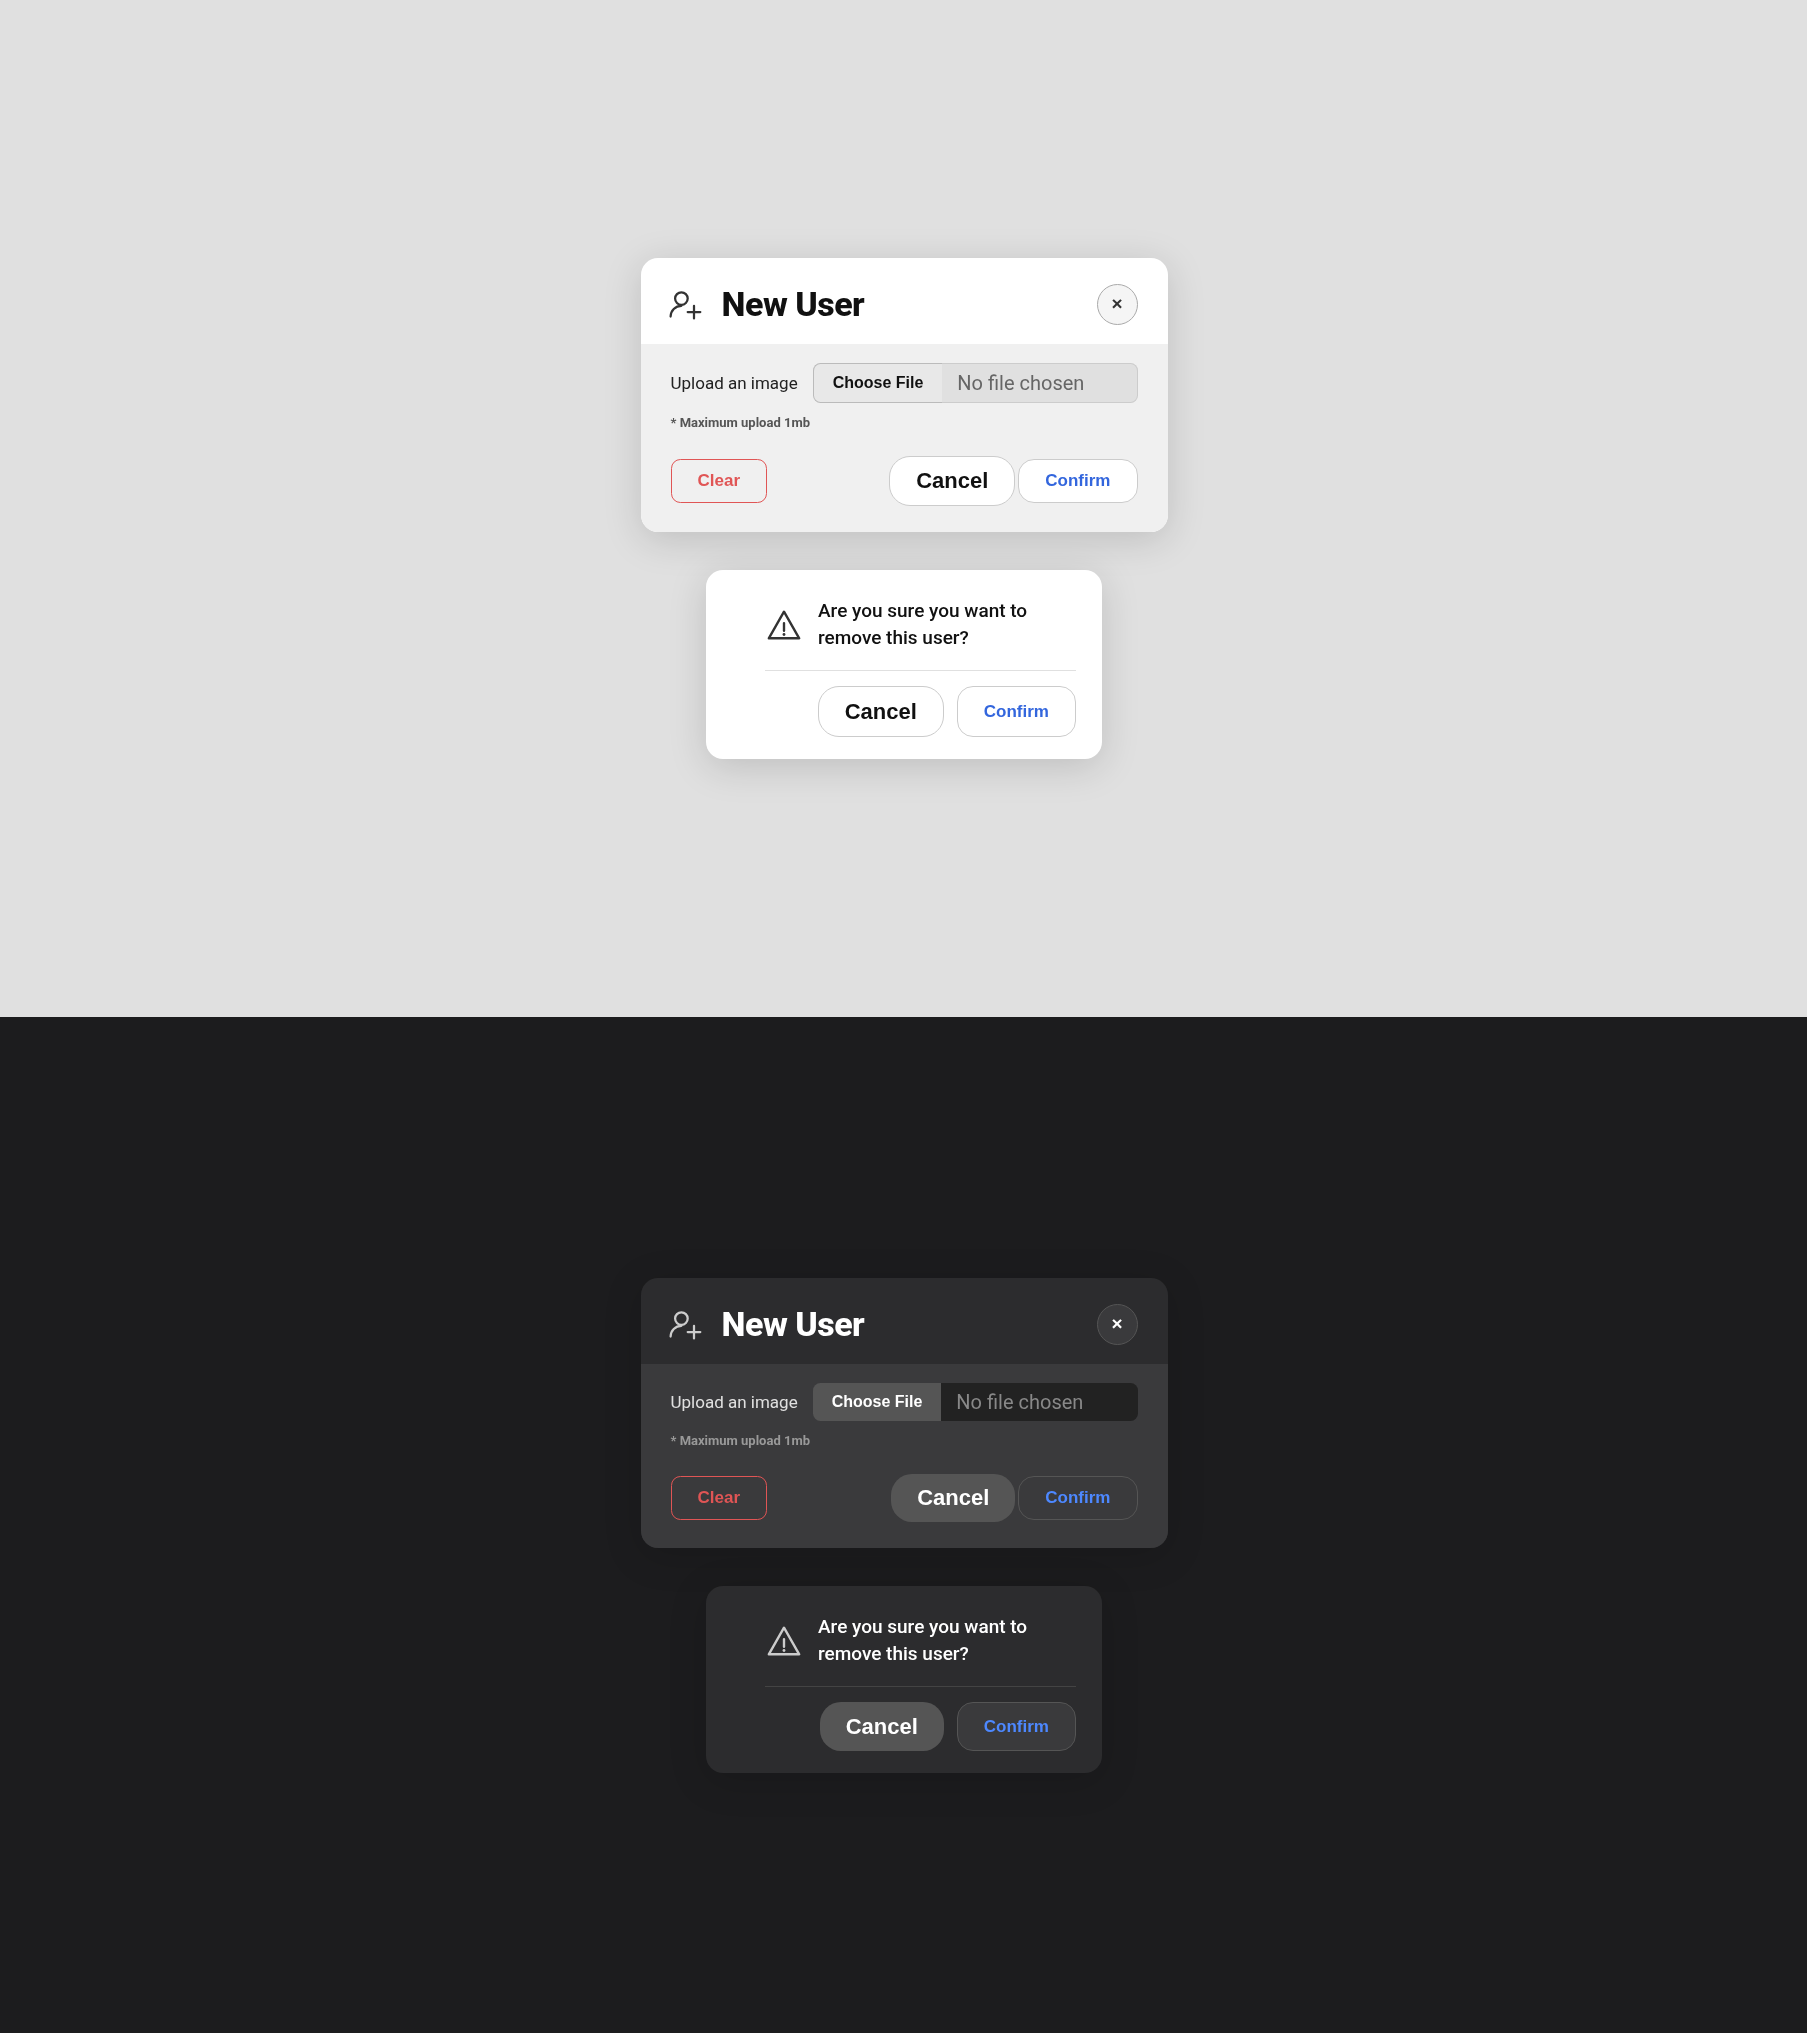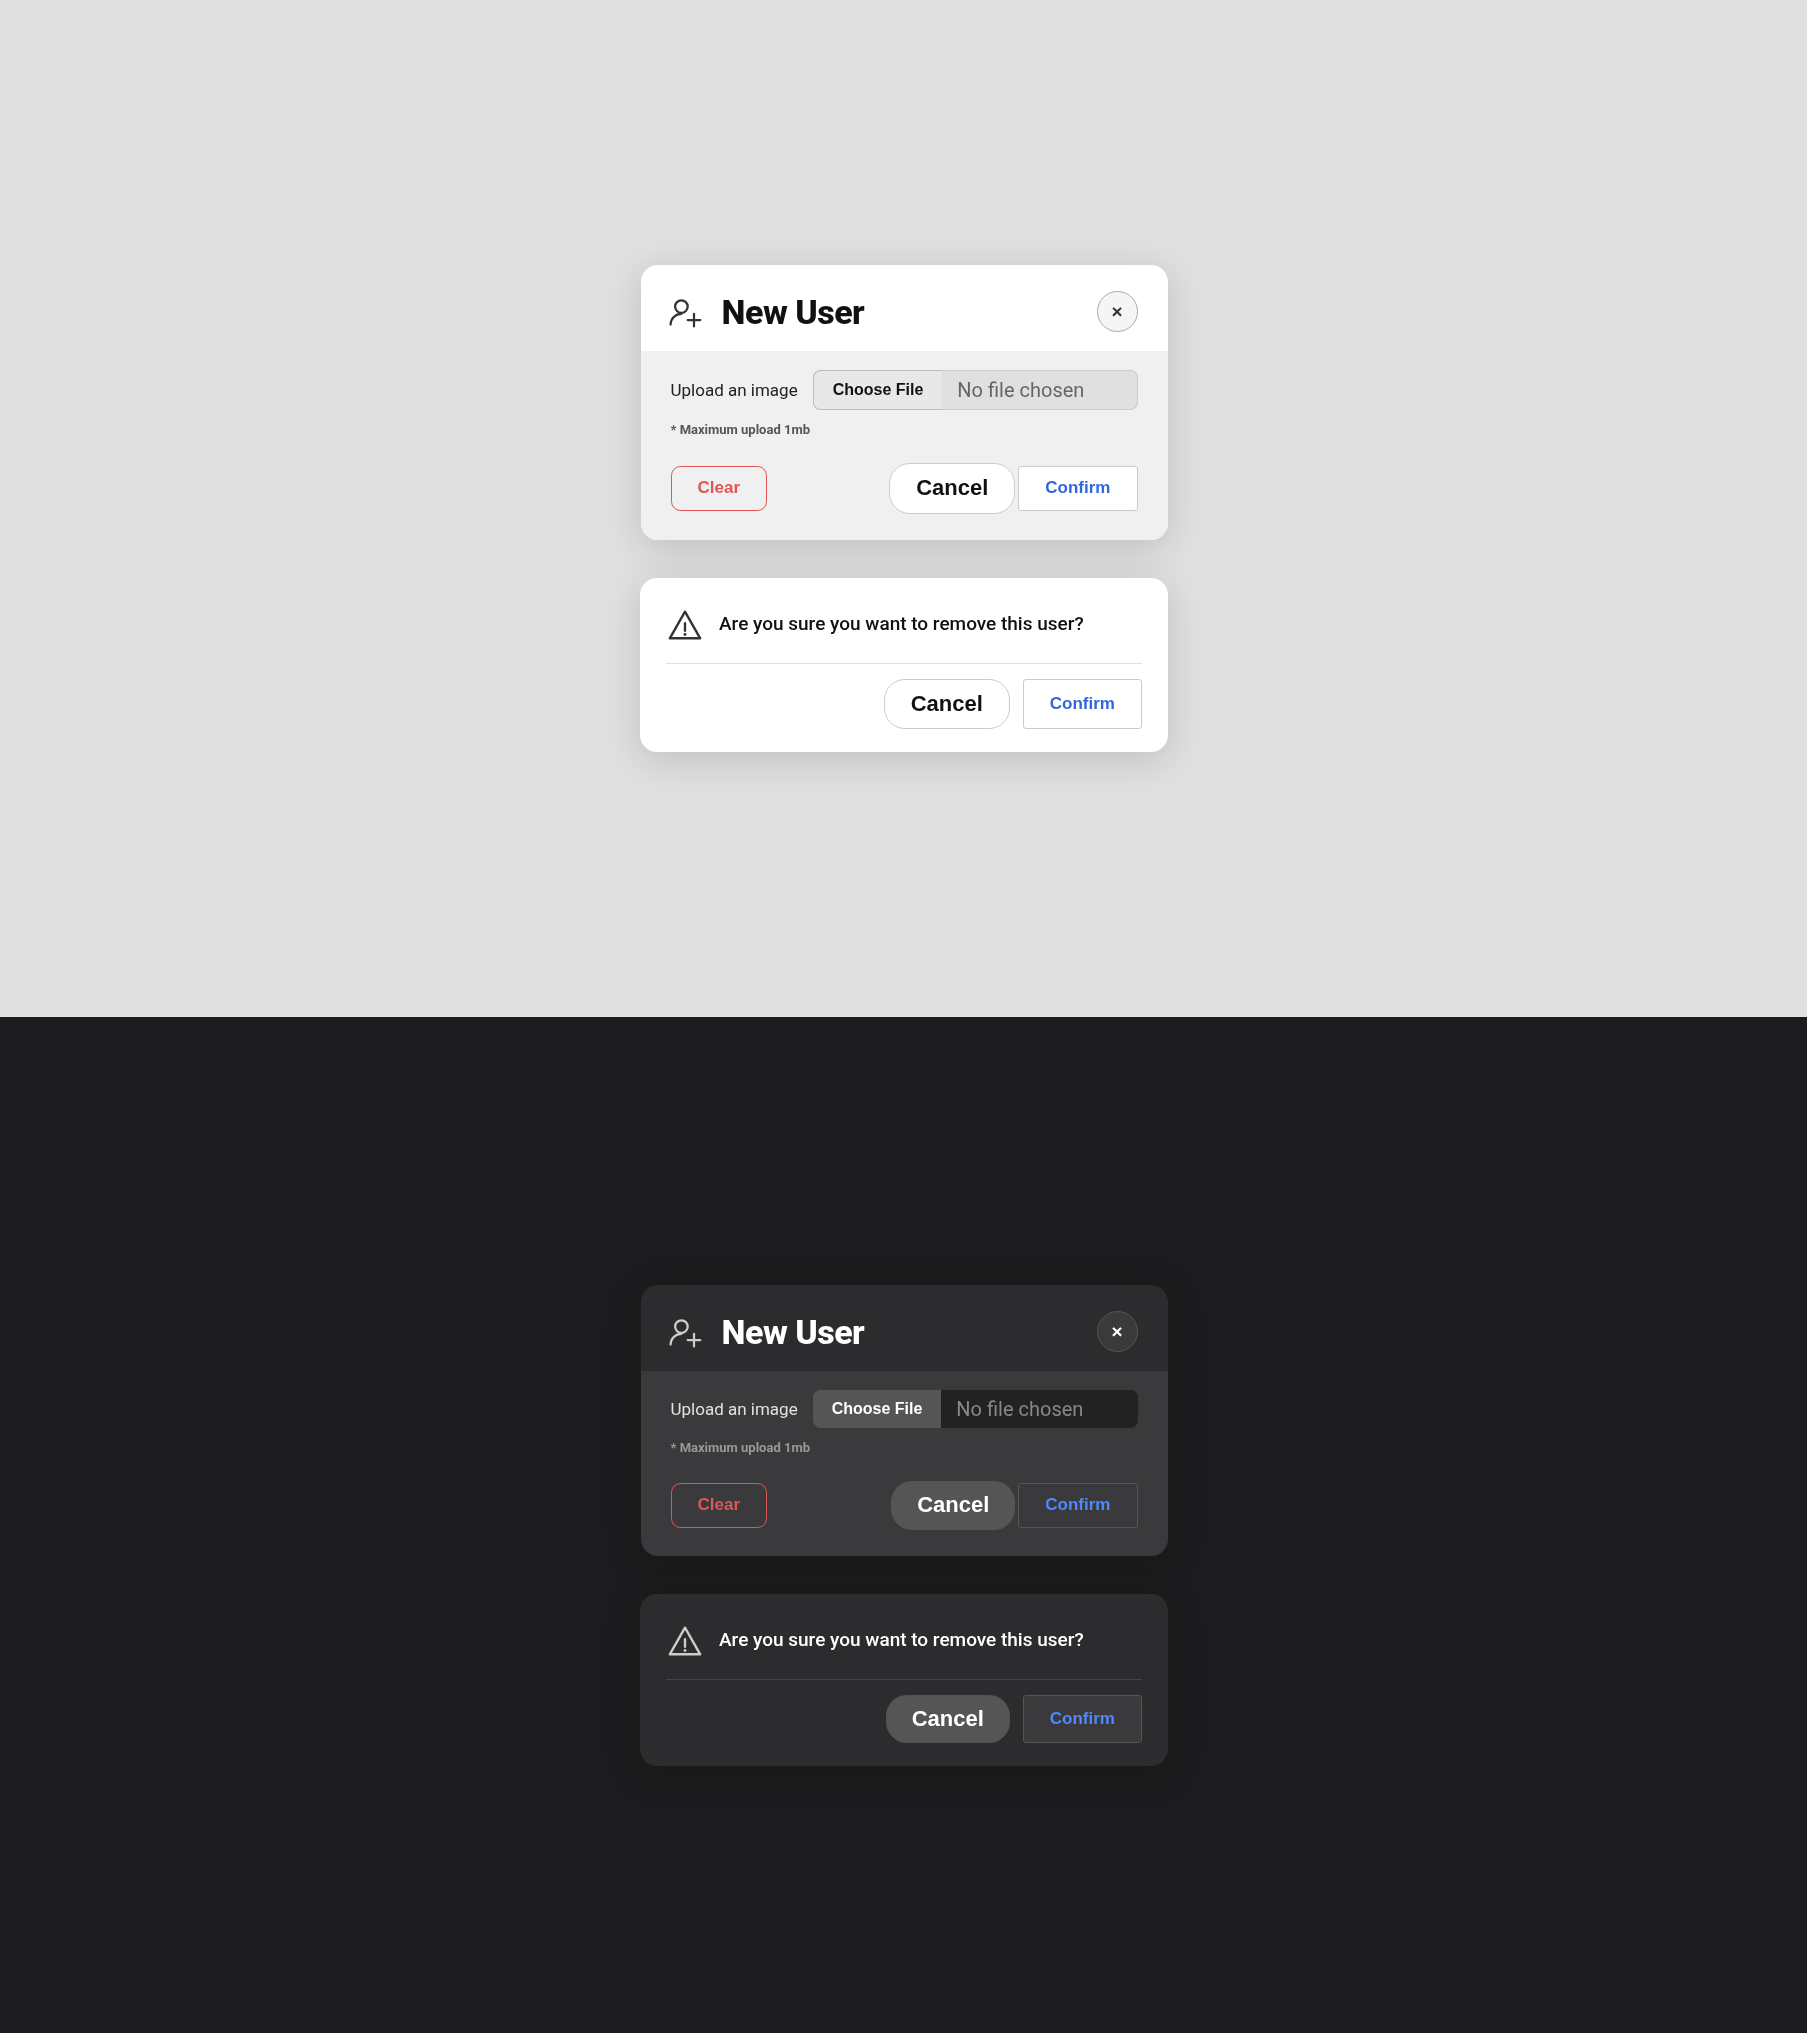--- a/index.html
+++ b/index.html
@@ -258,42 +258,43 @@
     .btn-cancel.dark {
       background: #555555;
       color: #ffffff;
       border: none;
     }
 
     .btn-confirm {
       padding: 11.3px 26px;
       font-size: 17px;
       font-weight: 600;
-      border-radius: 3px;
+      border-radius: 16px;
       cursor: pointer;
     }
 
     .btn-confirm.light {
       background: #ffffff;
       color: #3366dd;
       border: 1.4px solid #cccccc;
     }
 
     .btn-confirm.dark {
       background: #3a3a3c;
       color: #4d88ff;
       border: 1.4px solid #555555;
     }
 
     
     .confirm-dialog {
-      width: 528px;
+      width: 396px;
       border-radius: 17px;
       overflow: hidden;
       box-shadow: 0 7.5px 38px rgba(0,0,0,0.15);
+      padding-left: 33px;
     }
 
     .confirm-dialog.light {
       background: #ffffff;
     }
 
     .confirm-dialog.dark {
       background: #2c2c2e;
     }
 

